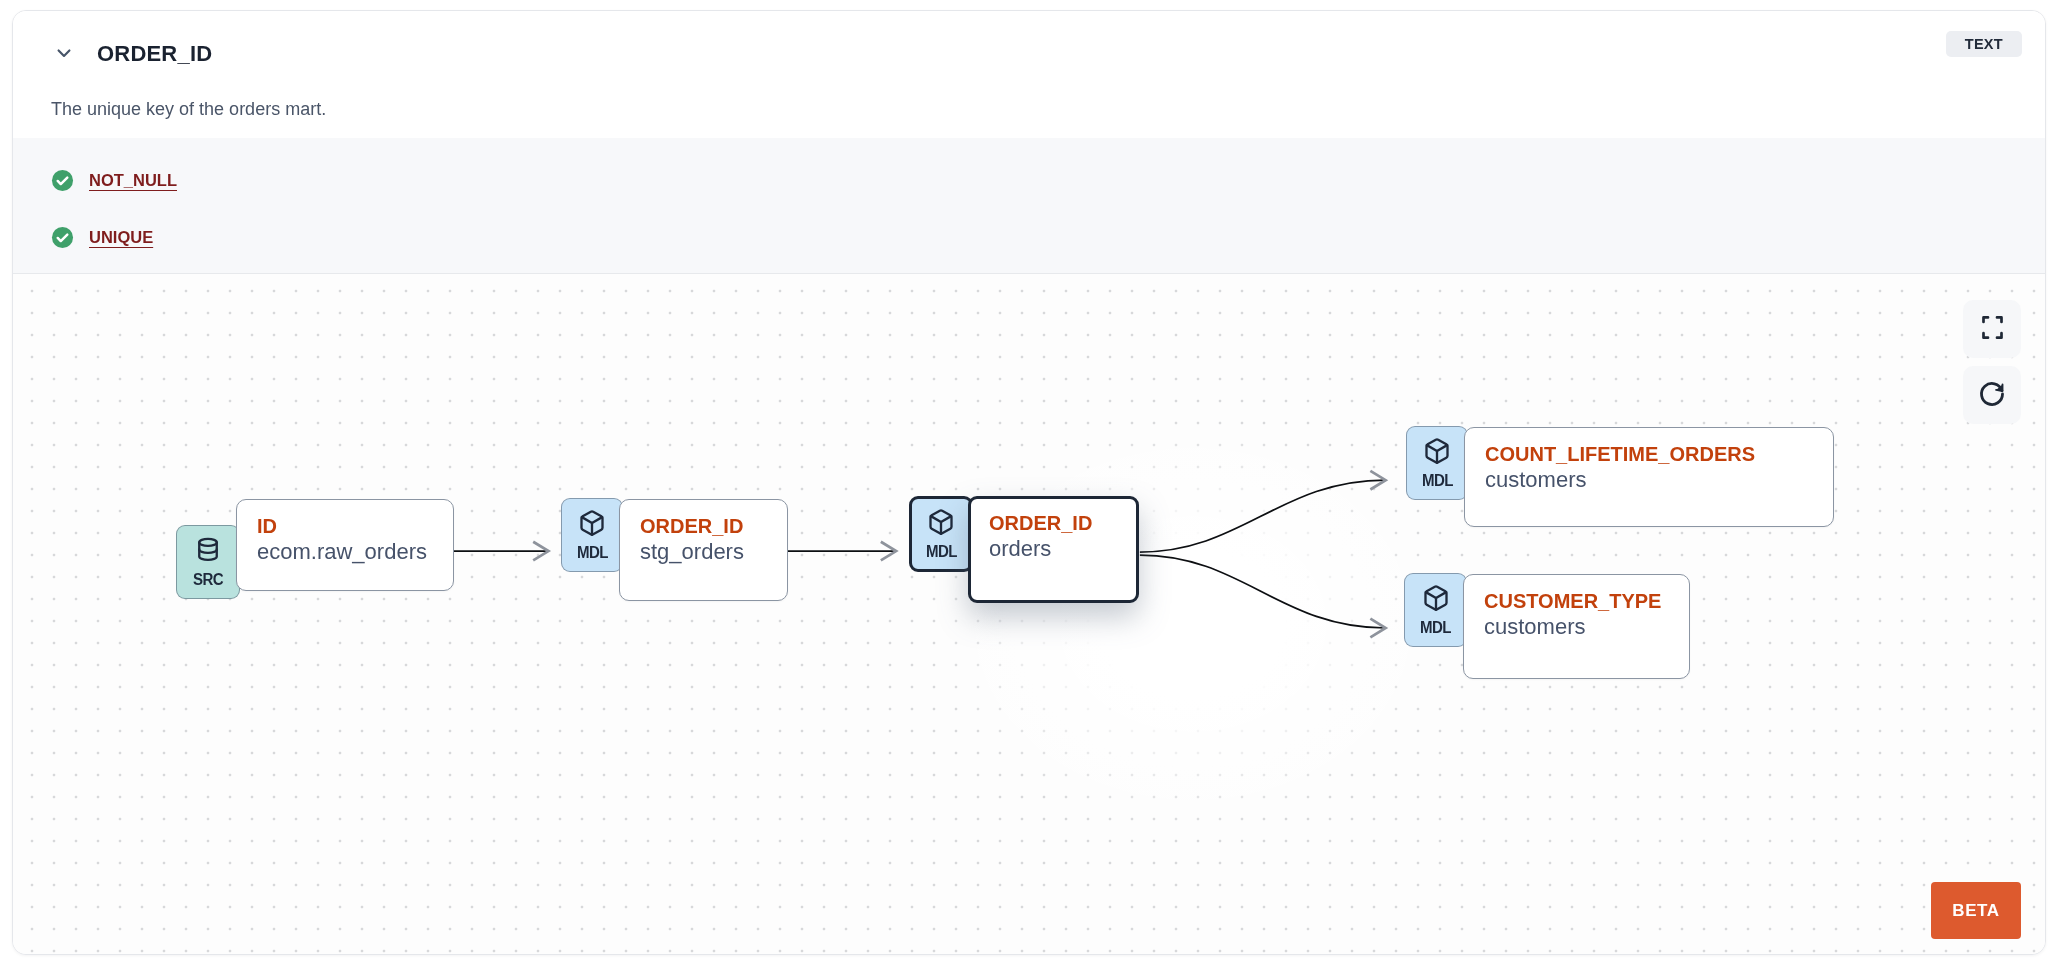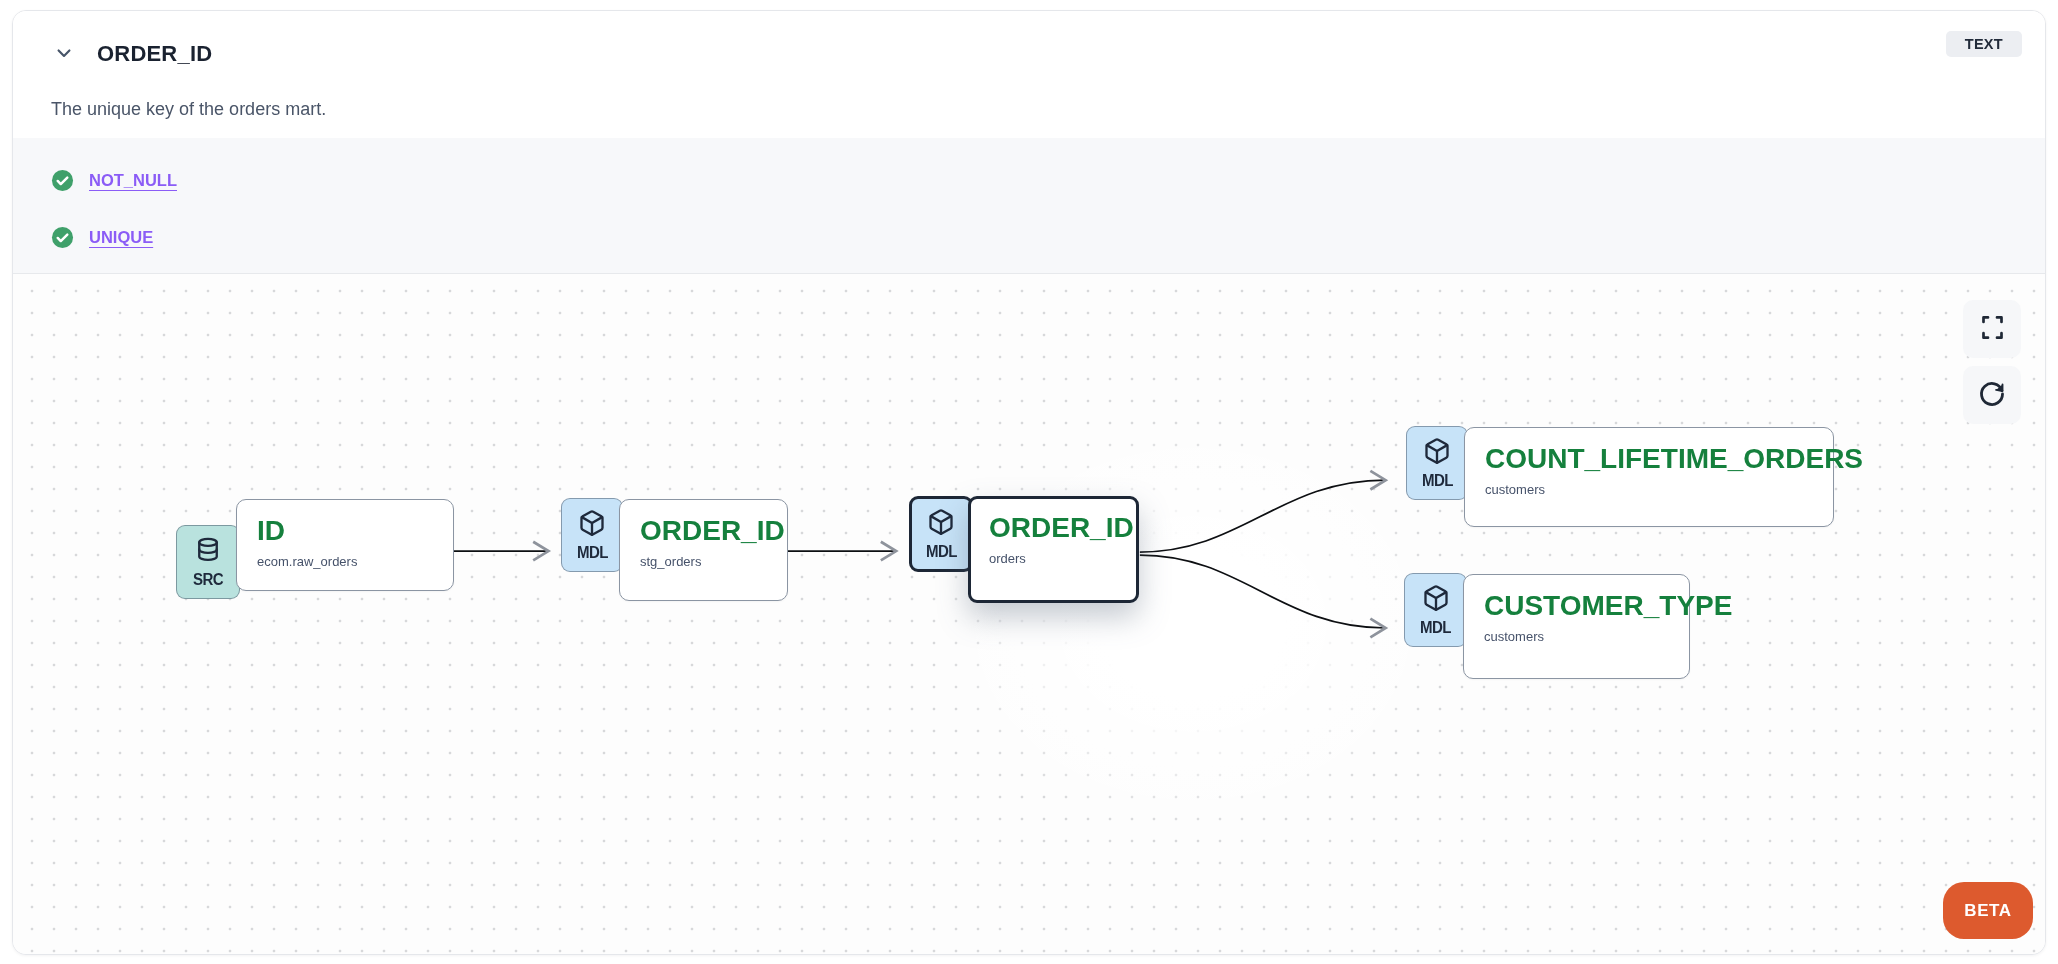--- a/index.html
+++ b/index.html
@@ -19,21 +19,21 @@
   .hdr-desc { position:absolute; left:38px; top:88px; font-size:18px; color:#4a5568; }
   .type-badge { position:absolute; right:23px; top:20px; background:#eceef2; color:#222b3a;
                 font-size:14.5px; font-weight:700; padding:5px 19px; border-radius:5px;
                 letter-spacing:.3px; }
 
   
   .tests { height:136px; background:#f7f8fa; border-bottom:1px solid #e7e9ec;
            padding:20px 0 0 38px; }
   .test-row { display:flex; align-items:center; gap:15px; height:44px; margin-bottom:13px; }
   .check-badge { width:23px; height:23px; flex:0 0 auto; }
-  .test-link { font-size:16.5px; font-weight:600; color:#8b5cf6; text-decoration:underline;
+  .test-link { font-size:16.5px; font-weight:600; color:#7f1d1d; text-decoration:underline;
                text-underline-offset:4px; cursor:pointer; }
 
   
   .canvas { position:relative; height:682px; background:#fdfdfd;
             background-image:radial-gradient(#d7d8da 1.5px, transparent 1.6px);
             background-size:22px 22px; background-position:8px 6px; }
   .glow { position:absolute; left:920px; top:140px; width:520px; height:420px;
           background:radial-gradient(closest-side, #ffffff 35%, rgba(255,255,255,0) 100%);
           pointer-events:none; }
   .edges { position:absolute; left:0; top:0; width:100%; height:100%; pointer-events:none; }
@@ -42,32 +42,32 @@
                 justify-content:center; gap:3px; border-radius:9px; z-index:1;
                 border:1px solid rgba(51,65,85,.45); }
   .node-badge .kind { font-size:16px; font-weight:600; color:#1e293b; letter-spacing:-.6px;
                       transform:scaleX(.94); }
   .badge-src { background:#b9e2de; }
   .badge-mdl { background:#c7e3f8; }
 
   .node-card { position:absolute; background:#ffffff; border:1px solid #8b95a3;
                border-radius:10px; z-index:2; padding:15px 20px 0 20px;
                box-shadow:0 1px 2px rgba(0,0,0,.04); cursor:pointer; }
-  .node-title { font-size:28px; font-weight:600; color:#15803d; white-space:nowrap; }
-  .node-sub { font-size:13px; color:#46526a; margin-top:7px; white-space:nowrap; }
+  .node-title { font-size:20px; font-weight:600; color:#c2410c; white-space:nowrap; }
+  .node-sub { font-size:22px; color:#46526a; margin-top:1px; white-space:nowrap; }
 
   .sel { border-width:3px; border-color:#1d2736; border-style:solid; border-radius:9px; }
   .node-card.sel { box-shadow:0 14px 30px rgba(90,102,124,.35); padding:13px 18px 0 18px; }
 
   
   .controls { position:absolute; right:24px; top:26px; display:flex; flex-direction:column; gap:8px; }
   .ctrl-btn { width:58px; height:58px; border:none; border-radius:10px; background:#f6f7f9;
               display:flex; align-items:center; justify-content:center; cursor:pointer; }
-  .beta { position:absolute; right:12px; top:608px; width:90px; height:57px; background:#dd5a2e;
-          border-radius:21px; color:#ffffff; font-size:17px; font-weight:700;
+  .beta { position:absolute; right:24px; top:608px; width:90px; height:57px; background:#dd5a2e;
+          border-radius:4px; color:#ffffff; font-size:17px; font-weight:700;
           letter-spacing:.6px; display:flex; align-items:center; justify-content:center; }
 </style>
 </head>
 <body>
 
 <div class="card">
 
   <div class="hdr">
     <div class="hdr-row">
       <button class="collapse-btn">

